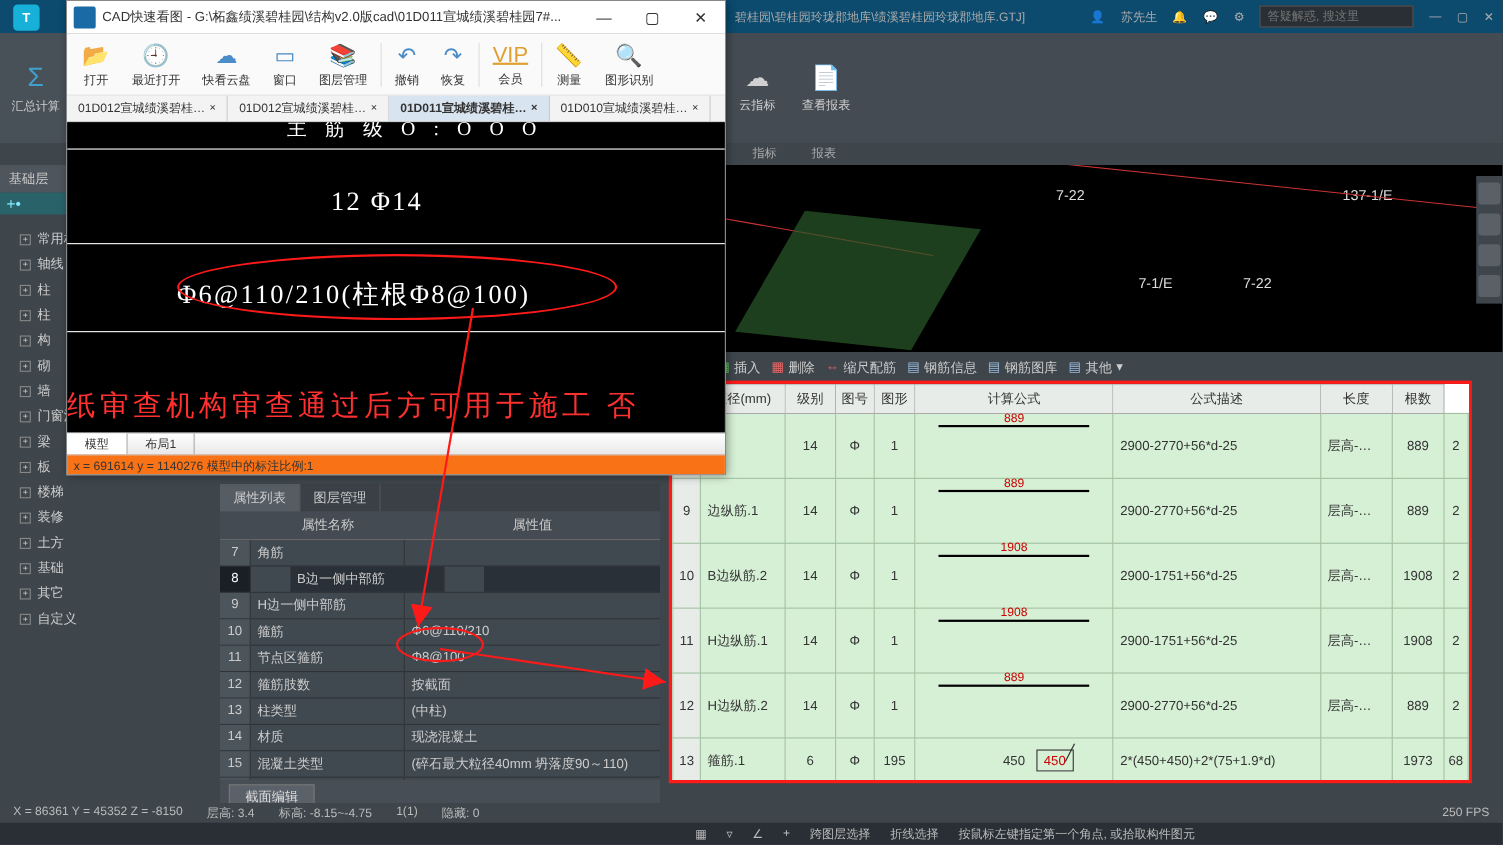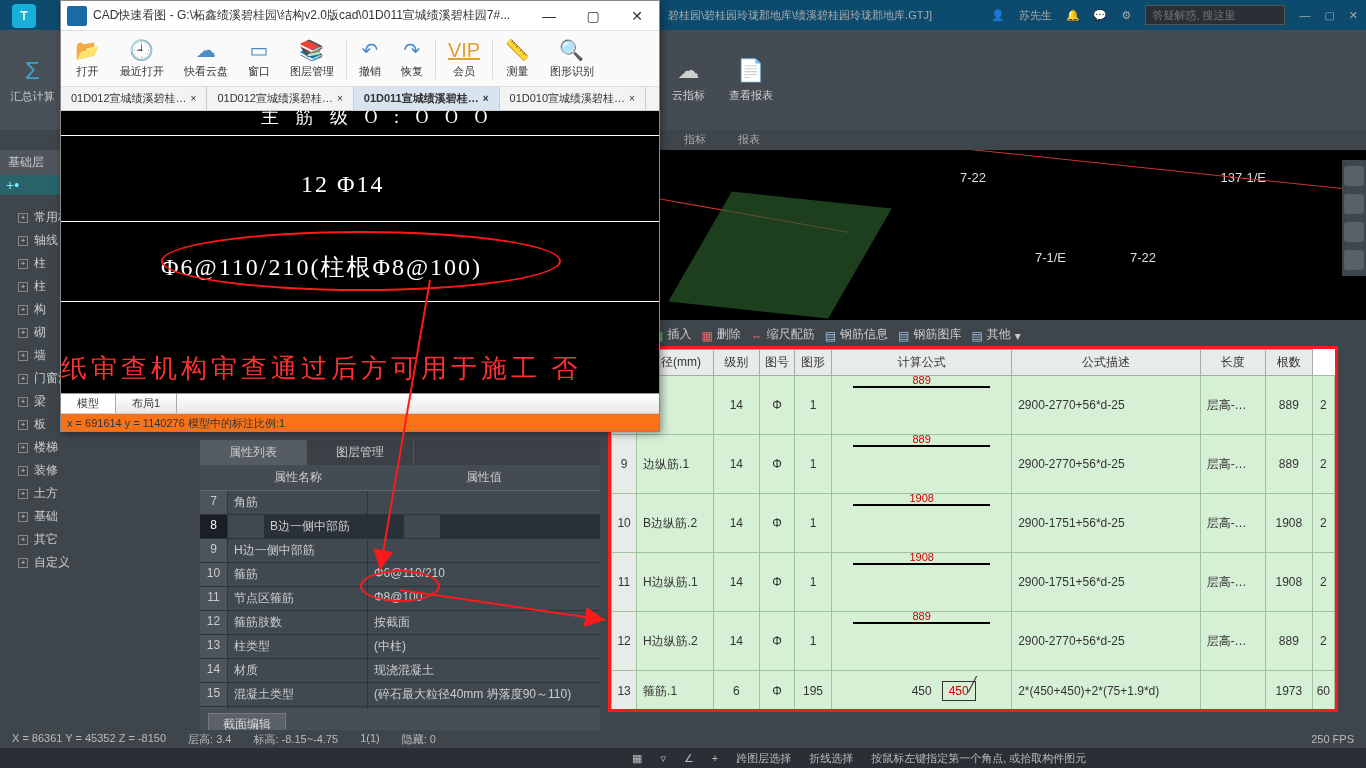--- a/index.html
+++ b/index.html
@@ -31,21 +31,21 @@
 .side-basic .hdr { background: #4e555c; padding: 4px 8px; font-size: 12px; }
 .side-basic .plus { background: #2a626a; color: #7feaff; text-align: left; padding: 2px 6px; font-size: 14px; }
 
 .side-tree { position: absolute; left: 0; top: 200px; width: 200px; background: #3e464c; height: 540px; padding-top: 6px; }
 .side-tree .item { padding: 3px 8px 3px 18px; font-size: 12px; color: #ccc; display: flex; align-items: center; gap: 6px; }
 .side-tree .sq { display: inline-block; width: 10px; height: 10px; border: 1px solid #888; font-size: 8px; line-height: 8px; text-align: center; }
 
 
 .prop-panel { position: absolute; left: 200px; top: 440px; width: 400px; background: #414950; height: 300px; }
 .prop-tabs { display: flex; background: #3a4046; }
-.prop-tabs span { padding: 4px 29px; font-size: 12px; color: #ccc; border-right: 1px solid #555; }
+.prop-tabs span { padding: 4px 12px; font-size: 12px; color: #ccc; border-right: 1px solid #555; }
 .prop-tabs span.active { background: #555c64; }
 .prop-head { display: flex; background: #444b52; border-bottom: 1px solid #666; }
 .prop-head div { padding: 4px 8px; font-size: 12px; }
 .prop-head .c0 { width: 28px; }
 .prop-head .c1 { width: 140px; text-align: center; }
 .prop-head .c2 { flex: 1; text-align: center; }
 .prop-row { display: flex; border-bottom: 1px solid #2f3338; font-size: 12px; }
 .prop-row .c0 { width: 28px; text-align: center; padding: 3px 0; background: #4c545c; border-right: 1px solid #333; }
 .prop-row .c1 { width: 140px; padding: 3px 6px; border-right: 1px solid #333; }
 .prop-row .c2 { flex: 1; padding: 3px 6px; }
@@ -56,21 +56,21 @@
 
 
 .prop-ellipse { position: absolute; border: 2px solid #ff1a1a; border-radius: 50%; pointer-events: none; }
 
 
 .viewport { position: absolute; left: 600px; top: 150px; right: 0; height: 170px; background: #000; overflow: hidden; }
 .viewport .axis-label { position: absolute; color: #ddd; font-size: 13px; }
 
 
 .rebar-toolbar { position: absolute; left: 608px; top: 322px; right: 28px; height: 24px; background: #3e464c; display: flex; align-items: center; gap: 10px; padding: 0 10px; font-size: 12px; color: #ccc; }
-.rebar-toolbar .tb-item { display: flex; align-items: flex-end; gap: 4px; cursor: pointer; }
+.rebar-toolbar .tb-item { display: flex; align-items: flex-start; gap: 4px; cursor: pointer; }
 .rebar-toolbar .tb-item .ic { font-size: 12px; }
 
 
 .rebar-table { position: absolute; left: 608px; top: 346px; right: 28px; bottom: 56px; background: #fff; border: 3px solid #ff1a1a; overflow: auto; }
 .rebar-table table { width: 100%; border-collapse: collapse; font-size: 12px; }
 .rebar-table th { background: #e8ece8; border: 1px solid #aaa; padding: 4px 2px; font-weight: normal; color: #333; position: sticky; top: 0; }
 .rebar-table td { background: #d6f0d6; border: 1px solid #a0c0a0; padding: 10px 4px; color: #333; text-align: center; white-space: nowrap; }
 .rebar-table td.idx { background: #e8ece8; width: 24px; }
 .rebar-table td.left { text-align: left; padding-left: 6px; }
 .rebar-table .shape-cell { position: relative; height: 38px; }
@@ -389,21 +389,21 @@
           <tr>
             <td class="idx">13</td>
             <td class="left">箍筋.1</td>
             <td>6</td>
             <td>Φ</td>
             <td>195</td>
             <td><span style="display:inline-block;position:relative"><span style="display:inline-block;width:70px;text-align:right;padding-right:6px">450</span><span class="shape-box"><span class="red">450</span><span style="position:absolute;right:-2px;top:-6px;font-size:14px">╱</span></span></span></td>
             <td class="left">2*(450+450)+2*(75+1.9*d)</td>
             <td class="left"></td>
             <td>1973</td>
-            <td>60</td>
+            <td>68</td>
           </tr>
           <tr>
             <td class="idx">14</td>
             <td class="left">箍筋.2</td>
             <td>6</td>
             <td>Φ</td>
             <td>195</td>
             <td></td>
             <td class="left">2*(450+167)+2*(75+1.9*d)</td>
             <td class="left"></td>

